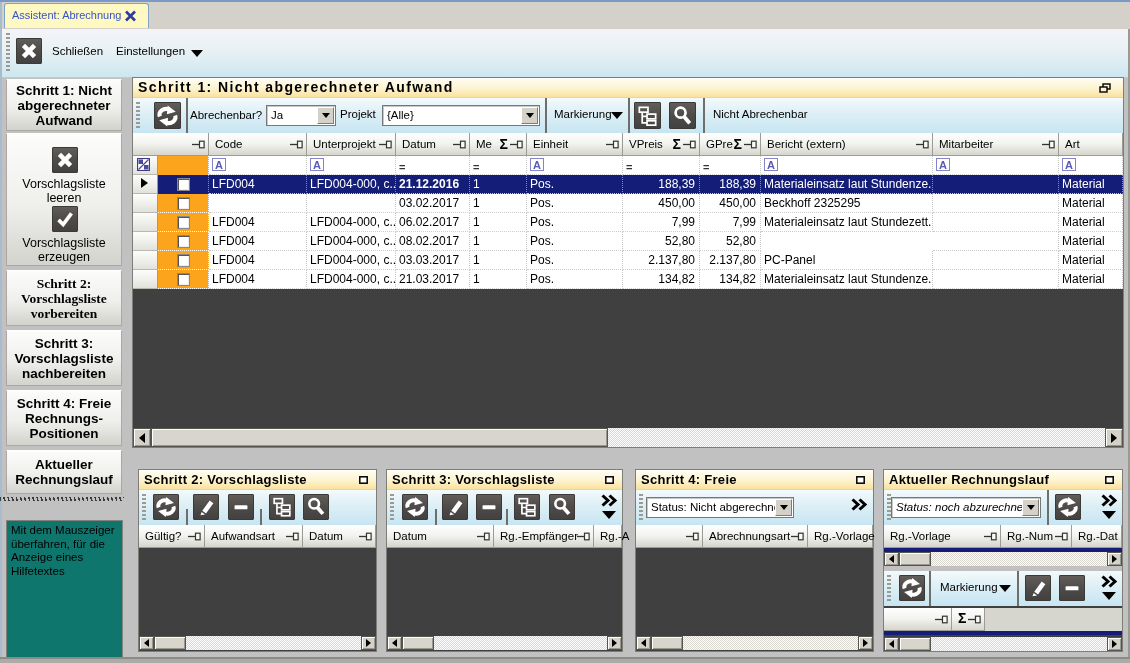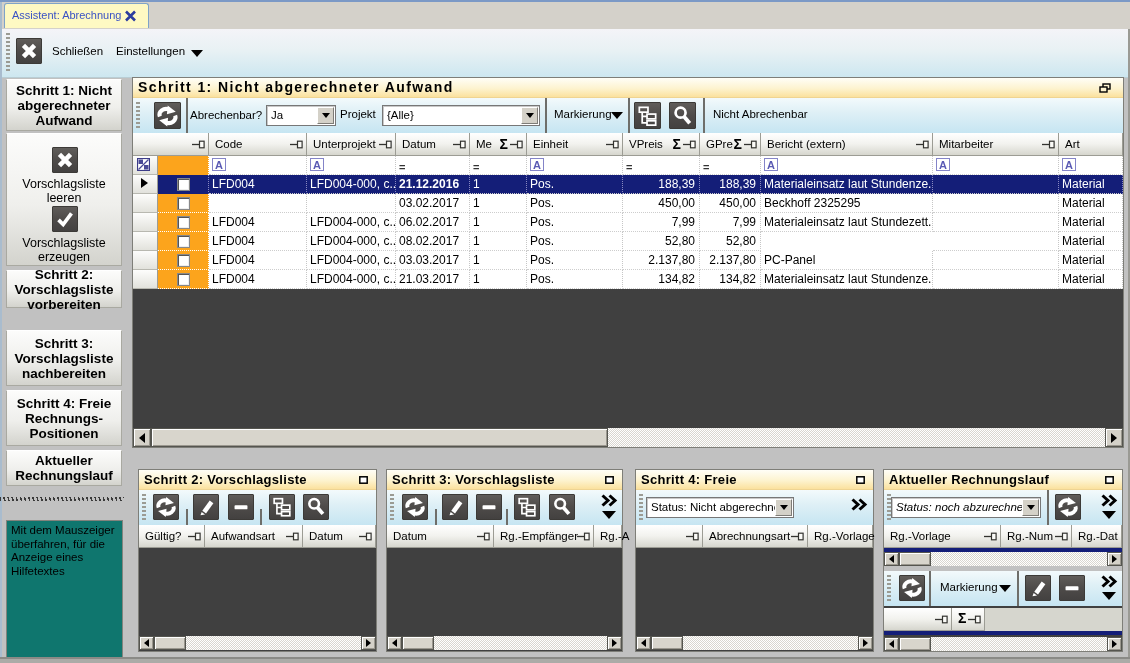--- a/index.html
+++ b/index.html
@@ -51,24 +51,24 @@
 <div class="abs dkbtn" style="left:16px;top:38px;width:26px;height:26px;">
       <svg width="26" height="26" viewBox="0 0 26 26">
         <path d="M7 7 L19 19 M19 7 L7 19" stroke="#fff" stroke-width="5"></path>
       </svg>
     </div>
 <div class="abs lbl" style="left:52px;top:45px;">Schließen</div>
 <div class="abs lbl" style="left:116px;top:45px;">Einstellungen</div>
 <div class="abs" style="left:191px;top:50px;width:0;height:0;border-left:6px solid transparent;border-right:6px solid transparent;border-top:7px solid #000;"></div>
 <div class="abs navbtn" style="top:79px;height:52px;">Schritt 1: Nicht<br>abgerechneter<br>Aufwand</div>
 <div class="abs navbtn" style="top:133px;height:133px;"></div>
-<div class="abs navbtn" style="top:270px;height:38px;">Schritt 2:<br>Vorschlagsliste<br>vorbereiten</div>
+<div class="abs navbtn" style="top:270px;height:56px;font-family:Liberation Serif, serif;">Schritt 2:<br>Vorschlagsliste<br>vorbereiten</div>
 <div class="abs navbtn" style="top:330px;height:56px;">Schritt 3:<br>Vorschlagsliste<br>nachbereiten</div>
 <div class="abs navbtn" style="top:390px;height:56px;">Schritt 4: Freie<br>Rechnungs-<br>Positionen</div>
-<div class="abs navbtn" style="top:450px;height:36px;">Aktueller<br>Rechnungslauf</div>
+<div class="abs navbtn" style="top:450px;height:44px;">Aktueller<br>Rechnungslauf</div>
 <div class="abs dkbtn" style="left:52px;top:147px;width:26px;height:26px;">
       <svg width="26" height="26" viewBox="0 0 26 26">
         <path d="M7 7 L19 19 M19 7 L7 19" stroke="#fff" stroke-width="5"></path>
       </svg>
     </div>
 <div class="abs navsm" style="left:6px;top:178px;width:116px;">Vorschlagsliste<br>leeren</div>
 <div class="abs dkbtn" style="left:52px;top:206px;width:26px;height:26px;">
       <svg width="26" height="26" viewBox="0 0 26 26">
         <path d="M6 14 L11 19 L20 7" fill="none" stroke="#fff" stroke-width="4"></path>
       </svg>

